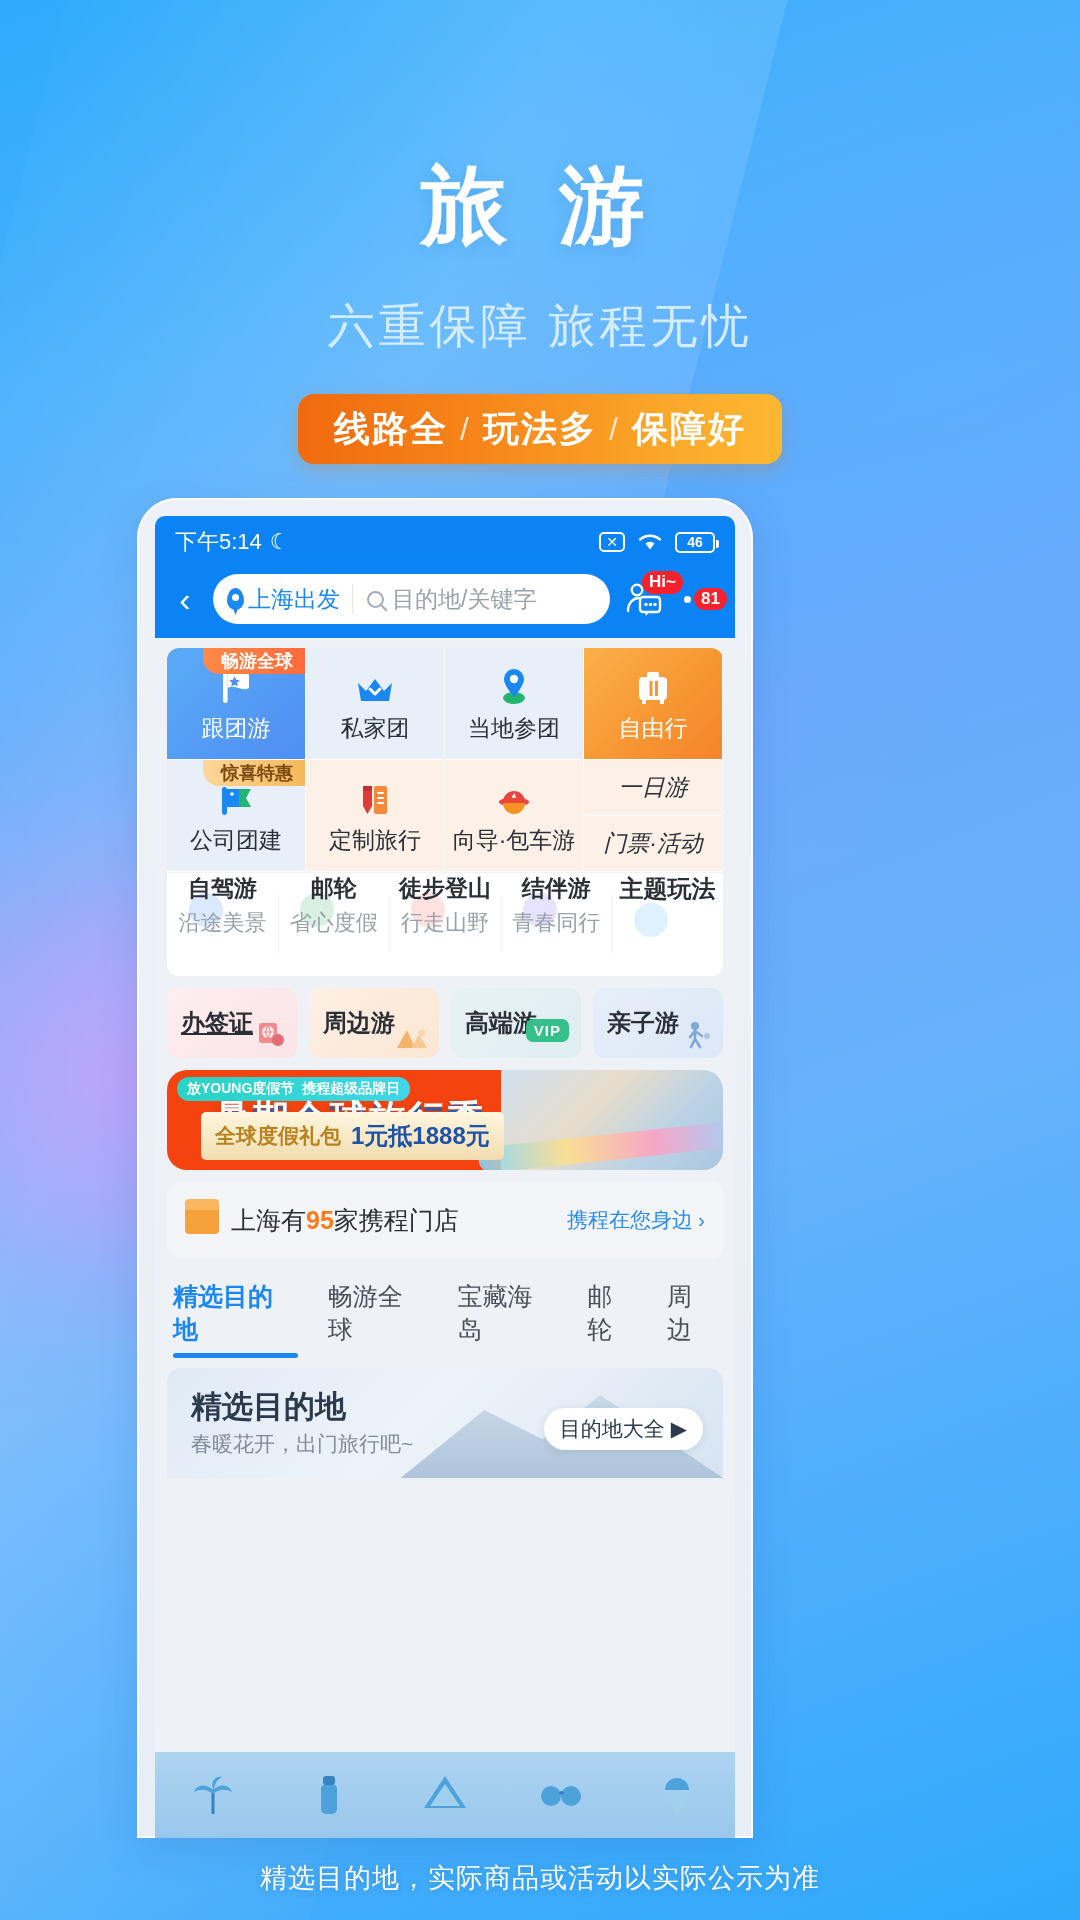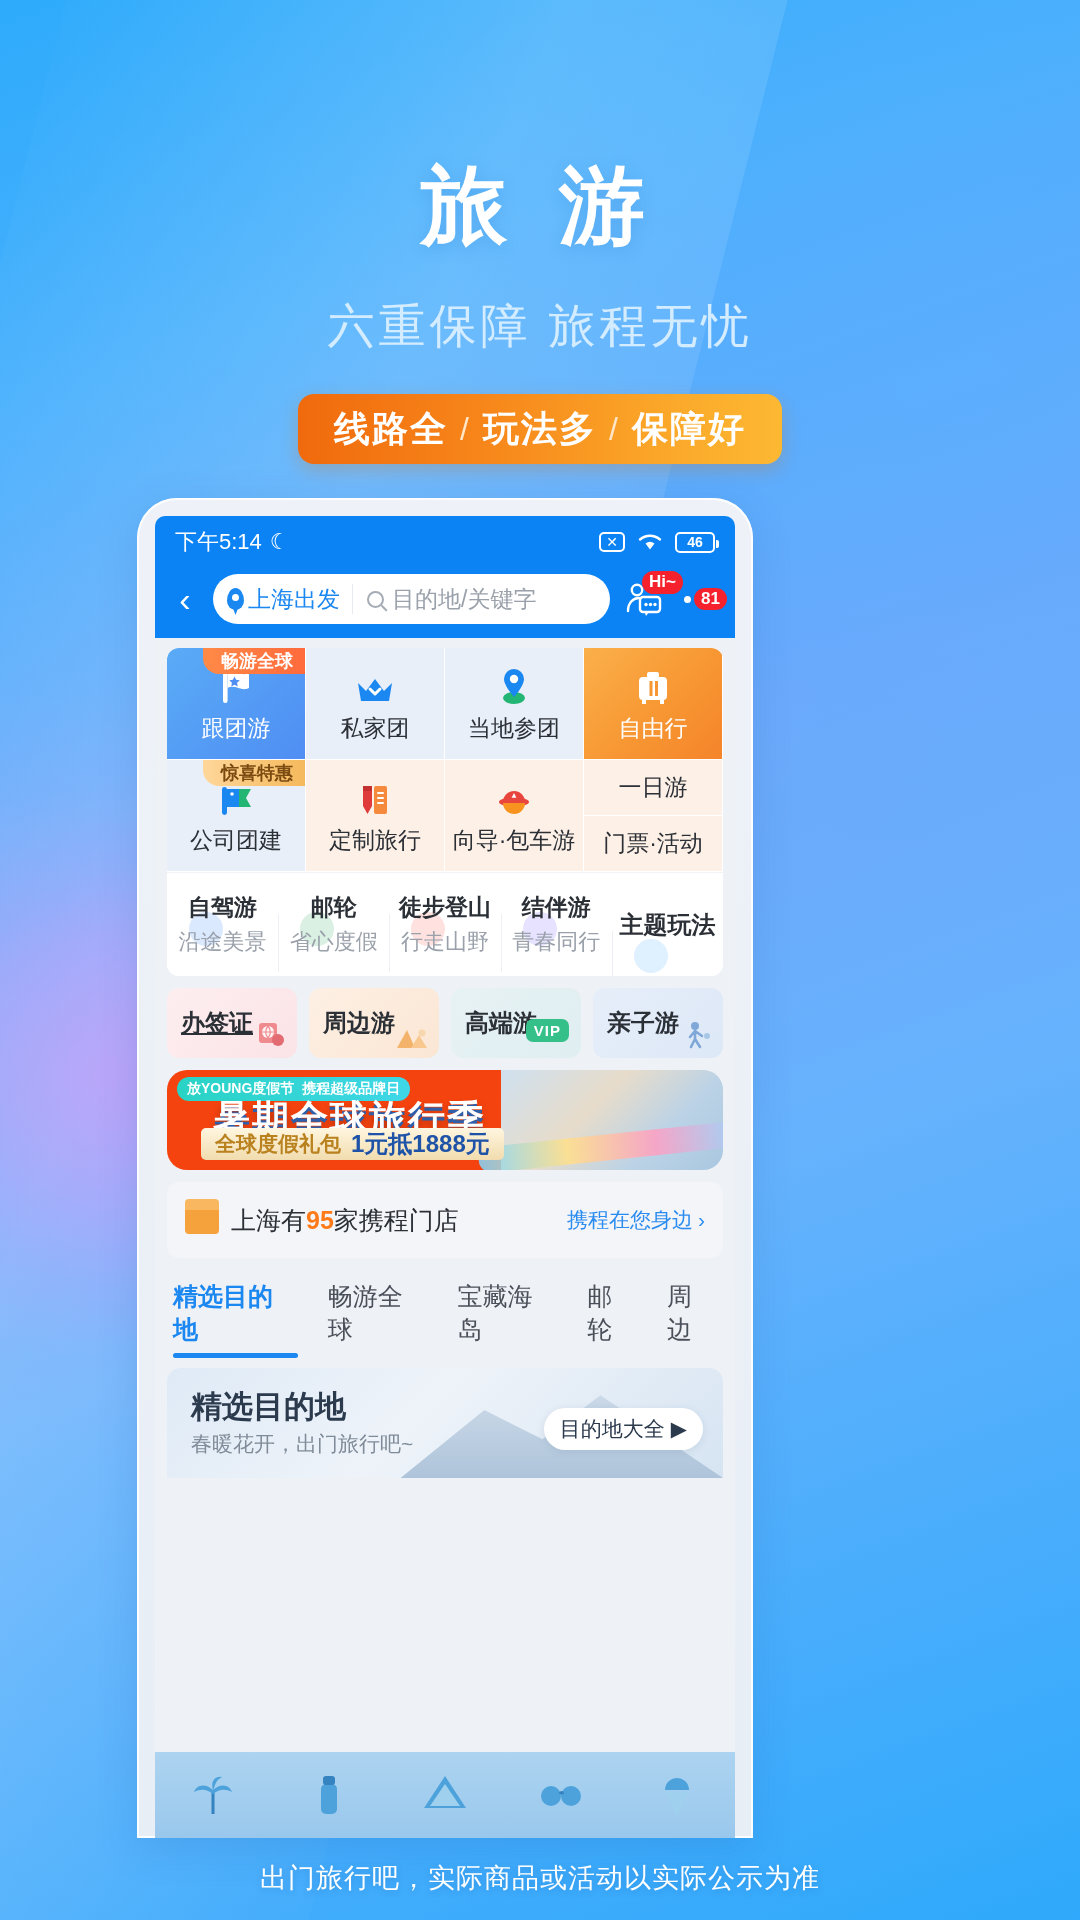--- a/index.html
+++ b/index.html
@@ -118,34 +118,34 @@
     font-size:23px; color:#2b2f36;
   }
   .cell .ic{ height:44px; display:flex; align-items:flex-end; margin-bottom:6px; }
   .cell.warm{ background:#fdf0e6; }
   .cell.feat{
     background:linear-gradient(135deg,#5aabf7 0%,#4f8ef3 100%); color:#fff;
   }
   .cell.feat2{
     background:linear-gradient(135deg,#fbb04a 0%,#f79733 55%,#f5842a 100%); color:#fff;
   }
-  .cell.halfcol{ height:56px; }
+  .cell.halfcol{ height:56px;font-style:italic; }
   .tagbadge{
     position:absolute; top:0; right:0; height:26px; padding:0 12px 0 18px;
     display:flex; align-items:center; font-size:18px; font-weight:bold; color:#fff;
     border-bottom-left-radius:16px;
   }
   .tag-red{ background:linear-gradient(90deg,#ff8a47,#ff6a3c); }
   .tag-gold{ background:linear-gradient(90deg,#ffd79a,#f5b95c); color:#7a4a10; }
 
   .quad{ width:25%; display:flex; flex-direction:column; }
 
   
   .row3{
-    display:flex; align-items:center; height:104px; background:#fff;
+    display:flex; align-items:flex-start; height:104px; background:#fff;
     border-top:1px solid #f1f3f6;
   }
   .r3{
     flex:1; display:flex; flex-direction:column; align-items:center; justify-content:center;
     position:relative; gap:4px;
   }
   .r3 .t{ font-size:23px; font-weight:bold; color:#2b2f36; z-index:2; }
   .r3 .s{ font-size:22px; color:#9aa1ab; z-index:2; }
   .r3 .blob{ position:absolute; width:34px; height:34px; border-radius:50%; left:22px; top:20px; z-index:1; }
   .r3 + .r3:before{ content:""; position:absolute; left:0; top:22px; height:58px; width:1px; background:#eceff3; }
@@ -183,21 +183,21 @@
   .promo-tag{
     position:absolute; left:10px; top:7px; height:24px; padding:0 10px; border-radius:12px;
     background:linear-gradient(90deg,#29d3c4,#3fd7e8); color:#fff; font-size:14px; font-weight:bold;
     display:flex; align-items:center; gap:8px;
   }
   .promo-main{
     position:absolute; left:46px; top:24px; font-size:37px; font-weight:bold; color:#fff;
     letter-spacing:2px; text-shadow:0 4px 0 #2f5fa8, 0 6px 8px rgba(0,0,0,.25);
   }
   .promo-ribbon{
-    position:absolute; left:34px; bottom:10px; height:32px; min-width:300px;
+    position:absolute; left:34px; bottom:10px; height:48px; min-width:300px;
     background:linear-gradient(180deg,#fff6e0,#f1dcae); border-radius:5px;
     display:flex; align-items:center; gap:10px; padding:0 14px;
   }
   .promo-ribbon .a{ font-size:21px; font-weight:bold; color:#b9821f; }
   .promo-ribbon .b{ font-size:24px; font-weight:bold; color:#1e53a8; }
 
   
   .store{
     margin-top:12px; height:76px; background:#f3f5f8; border-radius:12px;
     display:flex; align-items:center; padding:0 18px; gap:12px;
@@ -553,13 +553,13 @@
       </svg>
       <svg class="bn" viewBox="0 0 54 54">
         <path d="M27 10 a12 12 0 0 1 12 12 H15 A12 12 0 0 1 27 10z" fill="#49a0db"></path>
         <path d="M16 24 L27 48 L38 24z" fill="#9fd2ee"></path>
       </svg>
     </div>
 
   </div>
 </div>
 
-<div class="disclaimer">出门旅行吧，实际商品或活动以实际公示为准</div>
+<div class="disclaimer">精选目的地，实际商品或活动以实际公示为准</div>
 
 </body></html>

